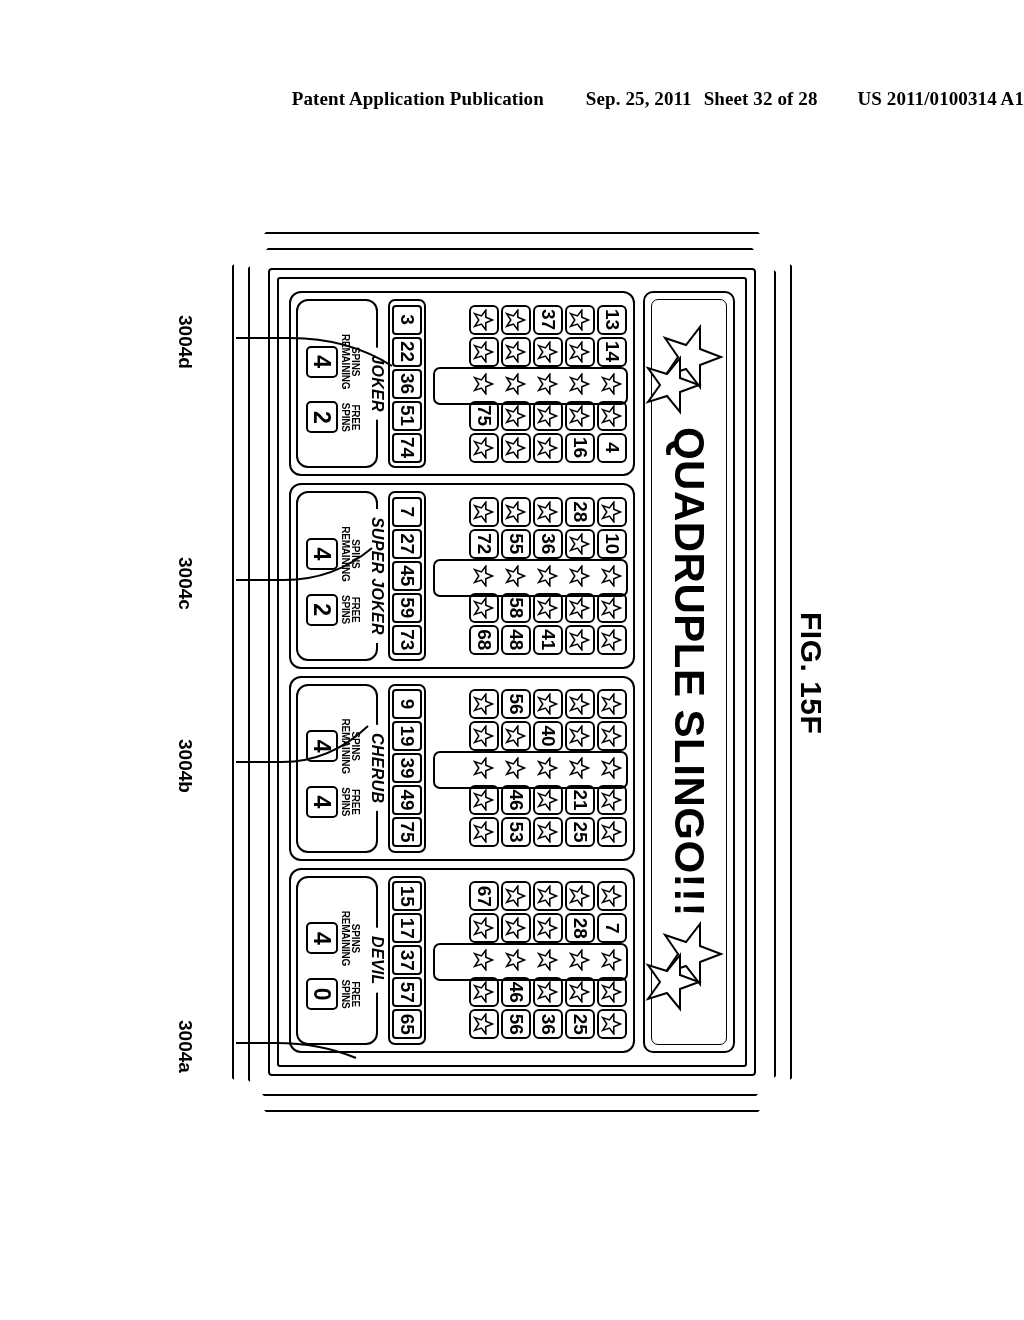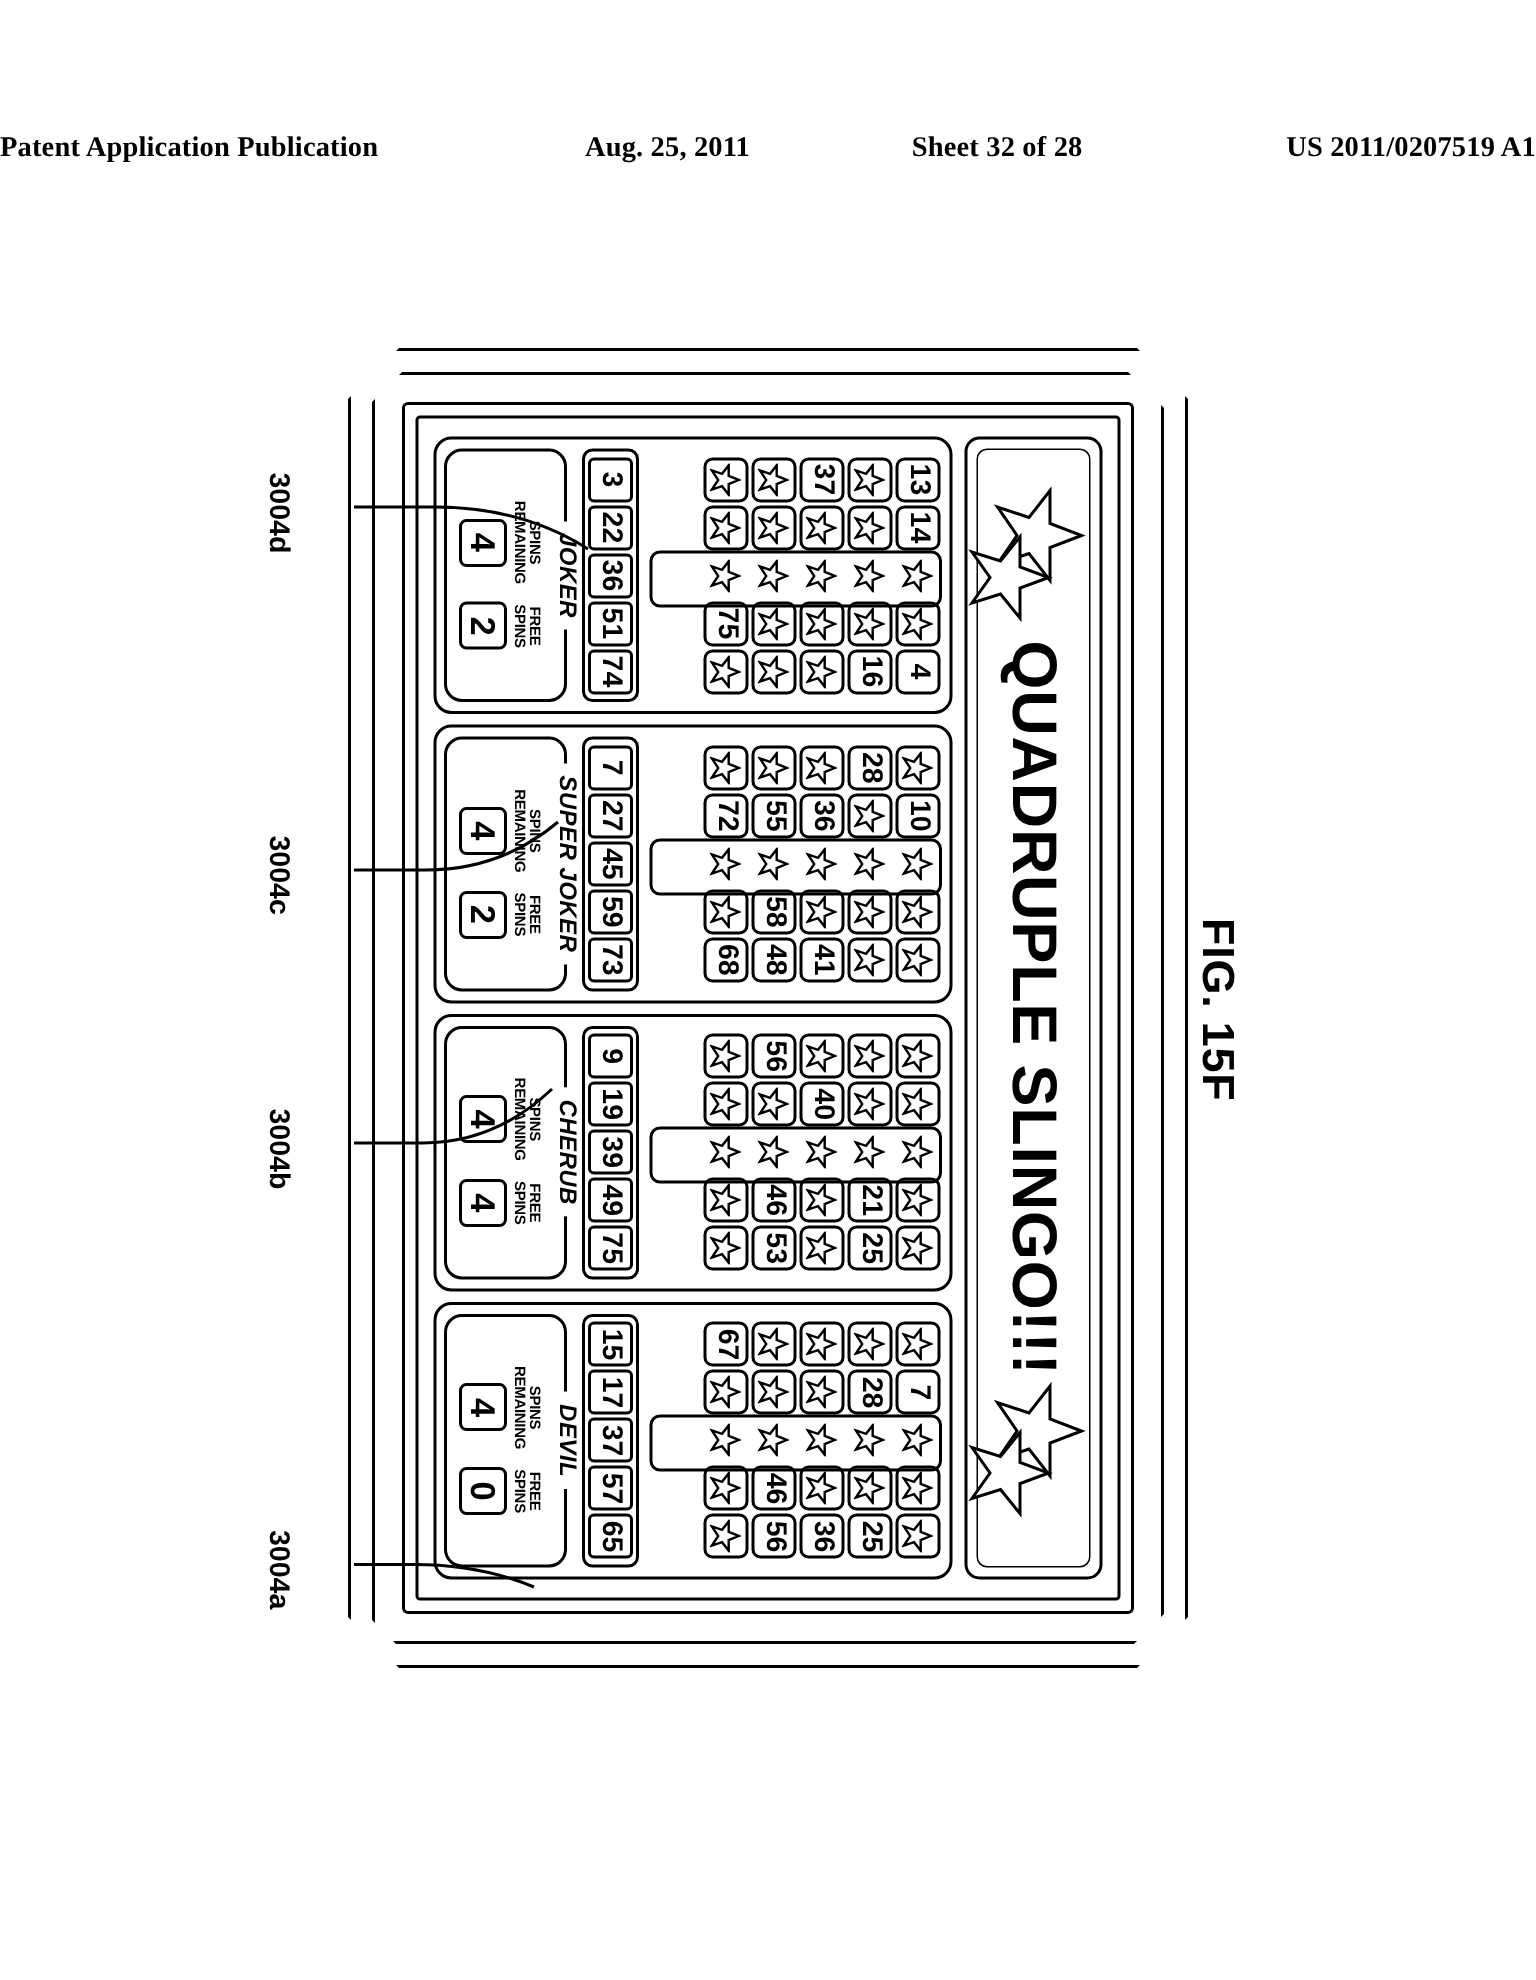--- a/index.html
+++ b/index.html
@@ -5,21 +5,21 @@
 <style>
   html,body{margin:0;padding:0;background:#fff;}
   body{
     width:1024px;height:1320px;position:relative;overflow:hidden;
     font-family:"Liberation Serif",serif;color:#000;
   }
 
   
   #pub-header{
     position:absolute;top:88px;left:0;width:1024px;
-    display:flex;justify-content:space-between;align-items:baseline;
+    display:flex;justify-content:flex-end;align-items:baseline;
     font-family:"Liberation Serif",serif;font-weight:bold;font-size:19px;
     letter-spacing:.1px;white-space:nowrap;
   }
   #pub-header .seg{display:inline-block;}
   .gap-a{width:42px;display:inline-block;}
   .gap-b{width:12px;display:inline-block;}
   .gap-c{width:40px;display:inline-block;}
 
   
   
@@ -154,25 +154,25 @@
     transform:rotate(90deg);transform-origin:left top;white-space:nowrap;
     letter-spacing:.5px;
   }
 </style>
 </head>
 <body>
 
 <div id="pub-header">
   <span class="seg">Patent Application Publication</span>
   <span class="gap-a"></span>
-  <span class="seg">Aug. 25, 2011</span>
+  <span class="seg">Sep. 25, 2011</span>
   <span class="gap-b"></span>
   <span class="seg">Sheet 32 of 28</span>
   <span class="gap-c"></span>
-  <span class="seg">US 2011/0207519 A1</span>
+  <span class="seg">US 2011/0100314 A1</span>
 </div>
 
 <div id="stage">
   <div id="console">
     <div id="console-inner"></div>
   </div>
 
   <div id="screen">
     <div id="screen-inner">
 

